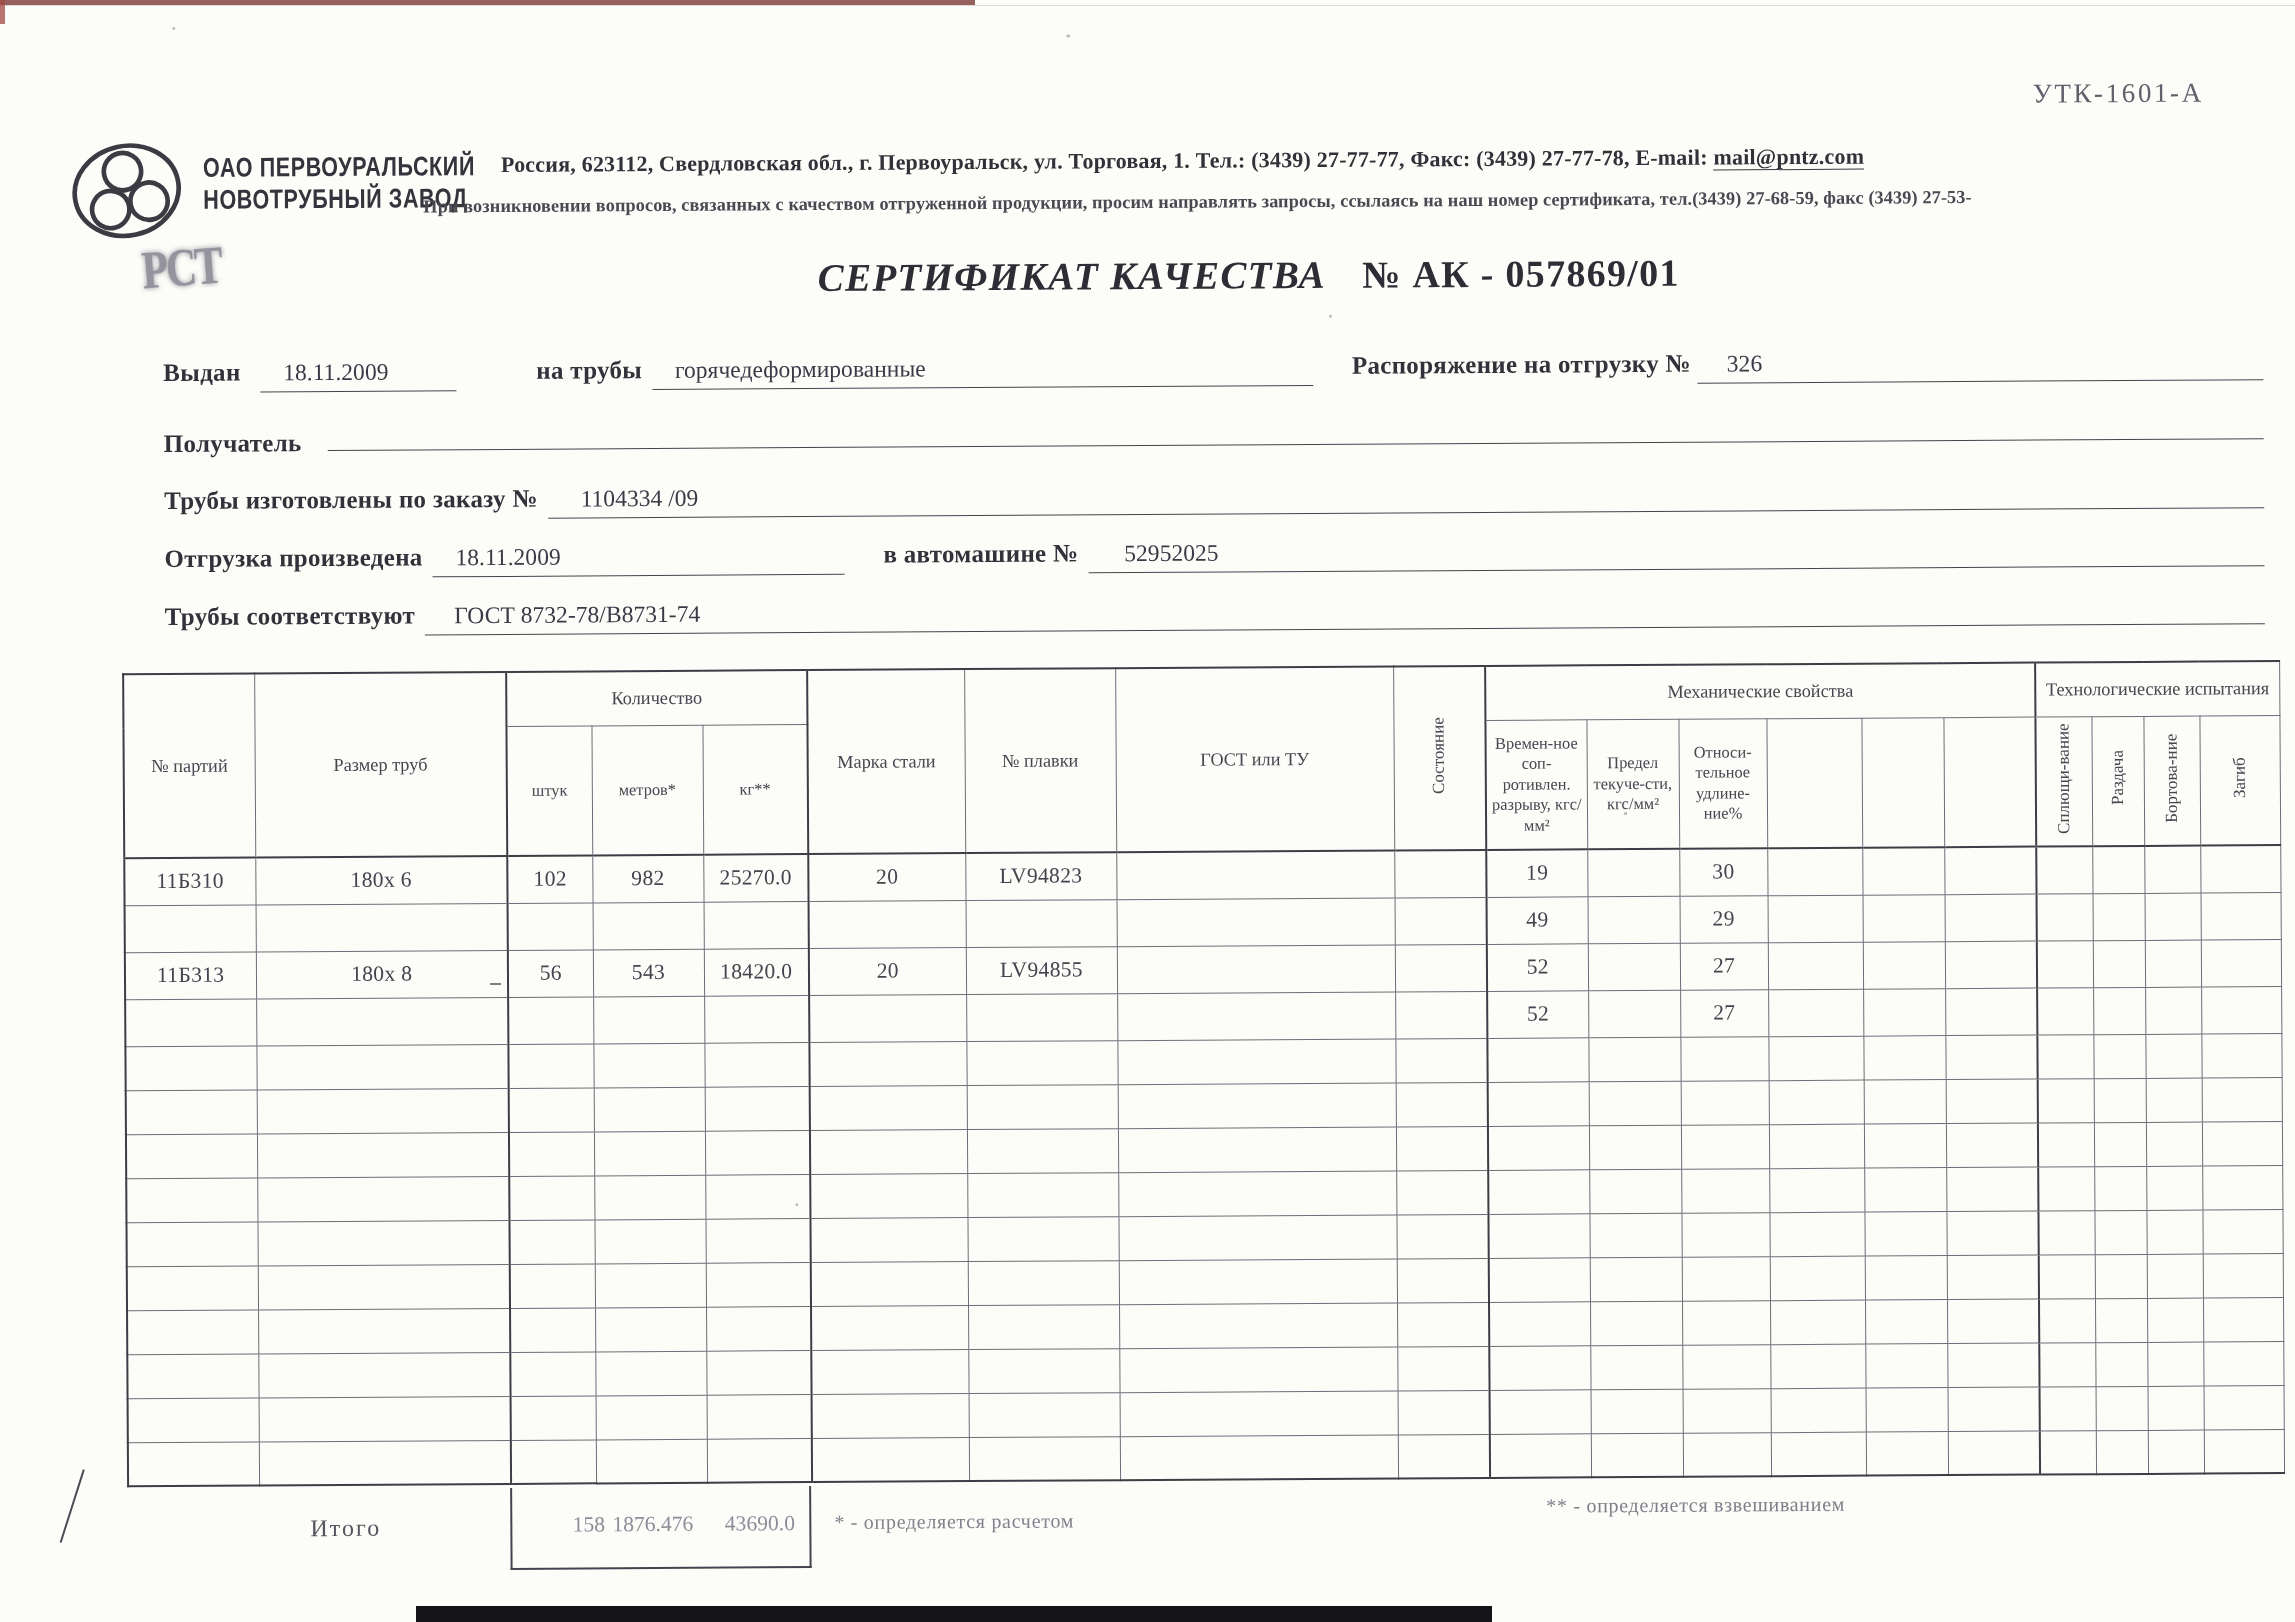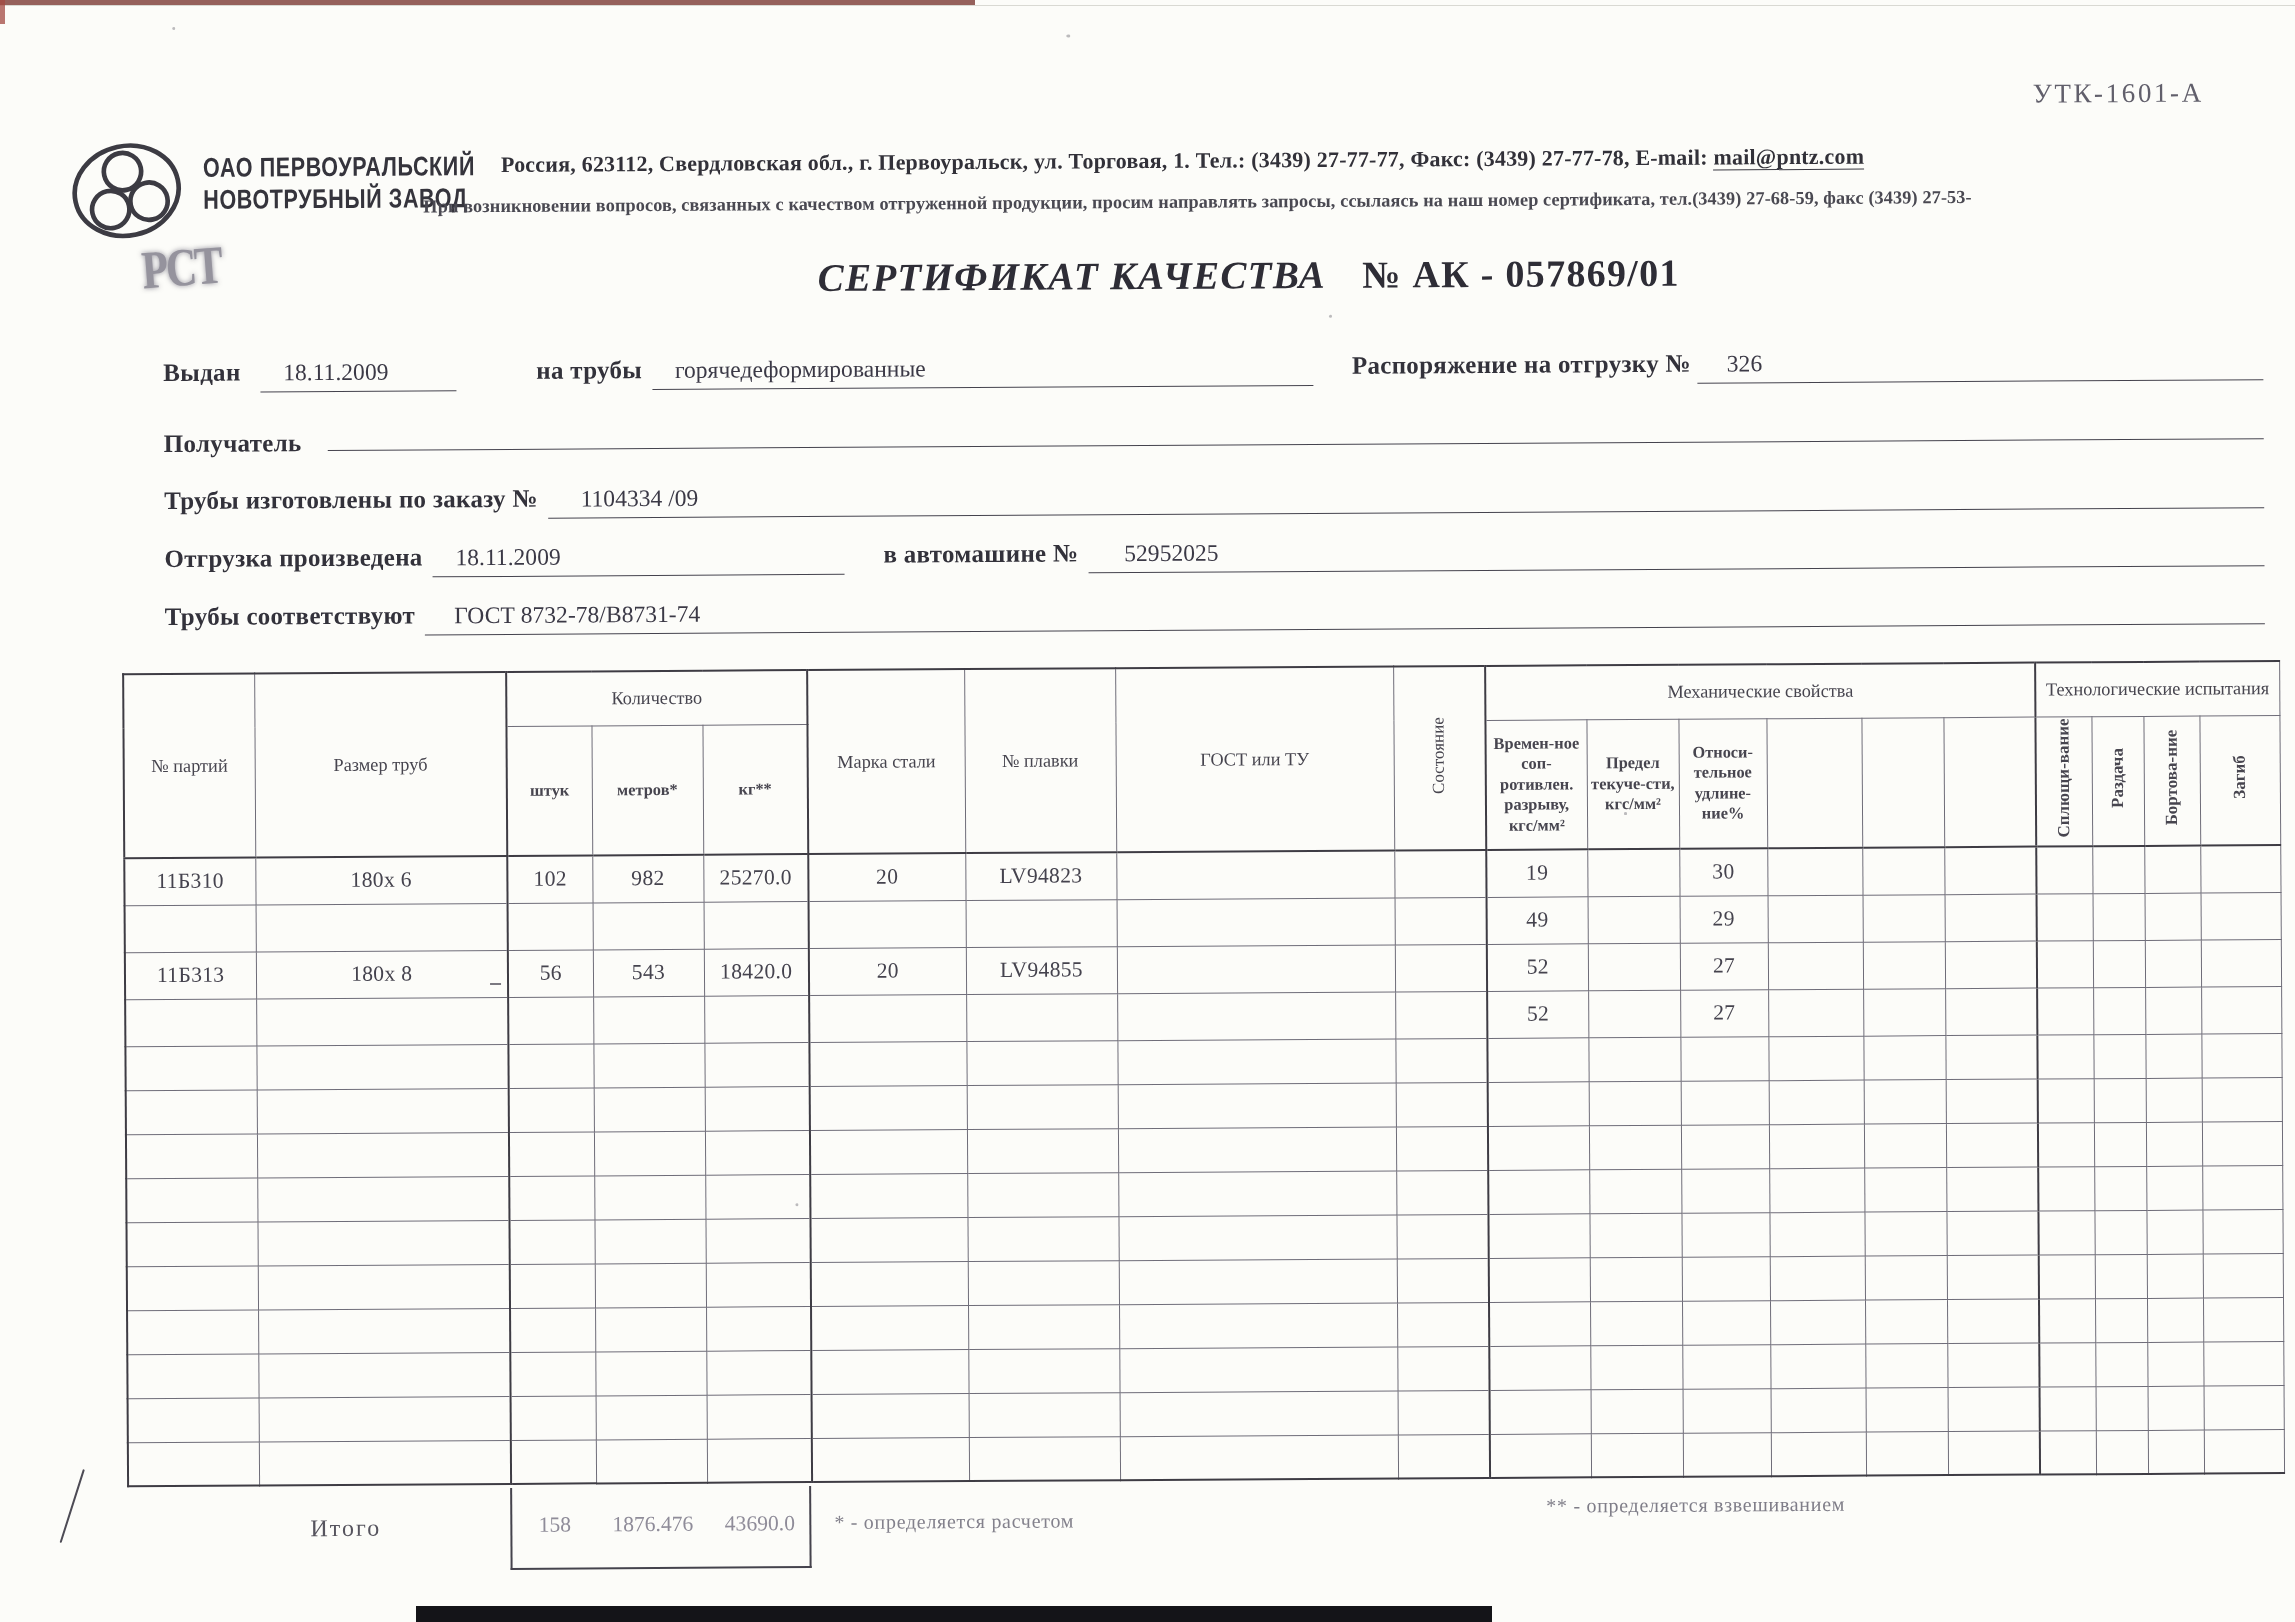--- a/index.html
+++ b/index.html
@@ -42,35 +42,35 @@
   .fvalue{font-size:23.6px;border-bottom:1.3px solid #45434e;white-space:nowrap;padding:0 0 5.2px 23px;color:#3b3946;box-sizing:border-box;}
   .grow{flex:1;}
 
   
   table.cert{position:absolute;left:123px;top:667px;width:2154px;border-collapse:collapse;table-layout:fixed;
     border:2px solid #3e3c44;border-top-width:2.6px;border-right:0.7px solid #95939e;}
   table.cert th,table.cert td{border:0.7px solid #6f6d79;padding:0 2.6px;text-align:center;overflow:hidden;}
   table.cert th{font-weight:normal;font-size:18.3px;color:#47454f;line-height:1.25;}
   tr.grp{height:54px;}
   tr.sub{height:130px;}
-  tr.sub th{font-size:16.4px;font-weight:bold;}
+  tr.sub th{font-size:16.4px;}
   .span2{border-bottom:2px solid #3e3c44 !important;}
   tr.sub th{border-bottom:2px solid #3e3c44;}
   .tl{border-left:2px solid #3e3c44 !important;}
   tbody td{font-size:21.6px;color:#45434e;letter-spacing:0.3px;}
   tr.data-row{height:47px;}
   tr.empty-row{height:44px;}
   .vt{writing-mode:vertical-rl;transform:rotate(180deg);display:inline-block;line-height:1.1;font-size:17px;}
   .vt2{max-height:124px;}
 
   
   .totals-box{position:absolute;left:506px;top:1484px;width:301px;height:82px;
     border:2px solid #45434d;border-top:none;box-sizing:border-box;}
   .totals-box span{position:absolute;top:25px;font-size:21.6px;color:#8f8c99;text-align:center;}
-  .tot-pieces{left:0;width:85px;}
+  .tot-pieces{left:0;width:85px;padding-left:34px;}
   .tot-meters{left:84px;width:113px;}
   .tot-kg{left:196px;width:103px;}
   .itogo{position:absolute;left:306px;top:1510px;font-size:24px;color:#56545e;letter-spacing:2px;}
   .fn1{position:absolute;left:830px;top:1509px;font-size:20px;color:#83818c;letter-spacing:0.7px;}
   .fn2{position:absolute;left:1542px;top:1497px;font-size:20px;color:#7f7d88;letter-spacing:0.7px;}
 </style>
 </head>
 <body>
 
 <div class="page">

